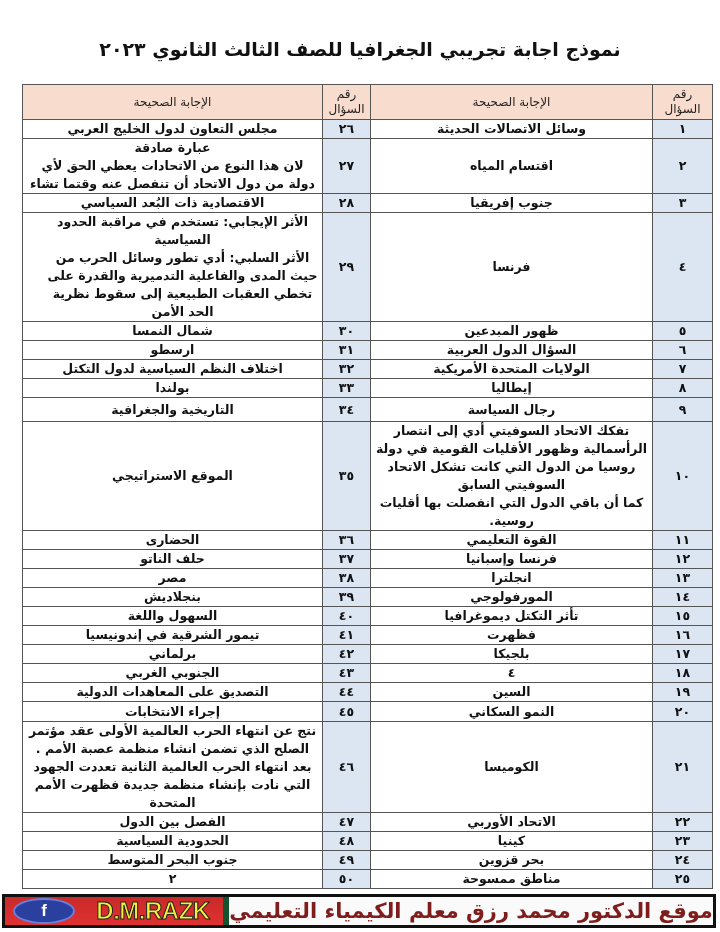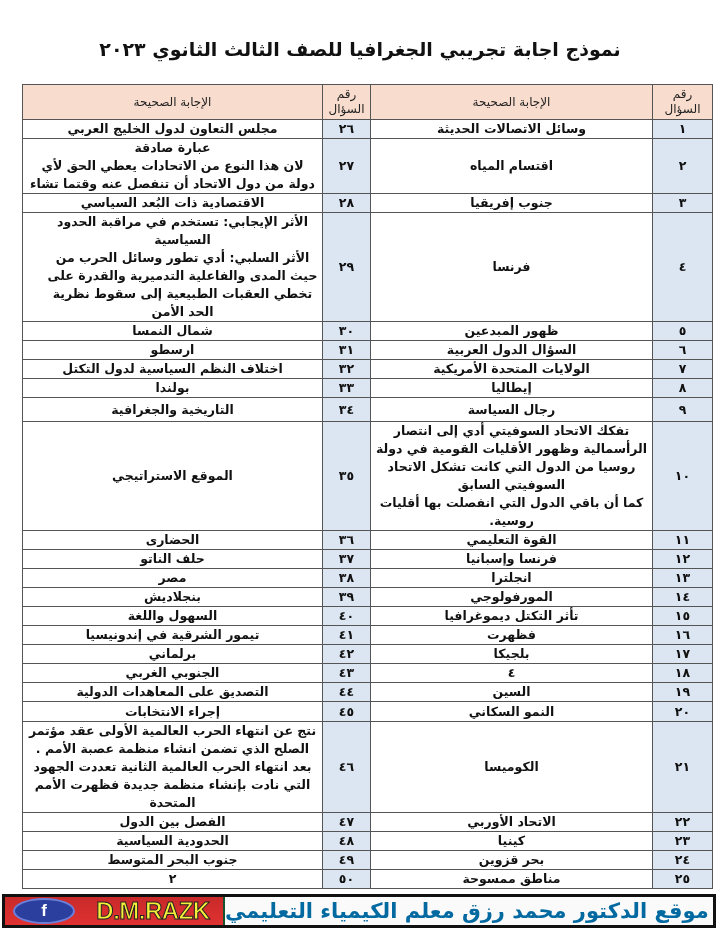--- a/index.html
+++ b/index.html
@@ -35,22 +35,22 @@
     width:58px; height:22px; border-radius:50%; background:#2b3f9e; border:2px solid #6b7fd8;
     display:flex; align-items:center; justify-content:center; color:#fff; font-weight:bold; font-size:17px;
     font-family:"Liberation Sans", sans-serif;
   }
   .brand {
     width:140px; height:100%; background:linear-gradient(#c92a2a,#e03131); color:#f5ef3a;
     font-family:"Liberation Sans", sans-serif; font-weight:bold; font-size:24px; line-height:28px; text-align:center;
     letter-spacing:-0.5px; -webkit-text-stroke:1px #222;
   }
   .site {
-    flex:1; height:100%; background:#fafafa; color:#0369a1; direction:rtl; text-align:left;
-    font-weight:bold; font-size:21px; line-height:28px; border-left:2px solid #14532d;
+    flex:1; height:100%; background:#fafafa; color:#7f1d1d; direction:rtl; text-align:center;
+    font-weight:bold; font-size:21px; line-height:28px; border-left:6px solid #14532d;
   }
 </style>
 </head>
 <body>
 
 <div class="title">نموذج اجابة تجريبي الجغرافيا للصف الثالث الثانوي ٢٠٢٣</div>
 
 <table class="answers">
   <colgroup>
     <col style="width:60px">

